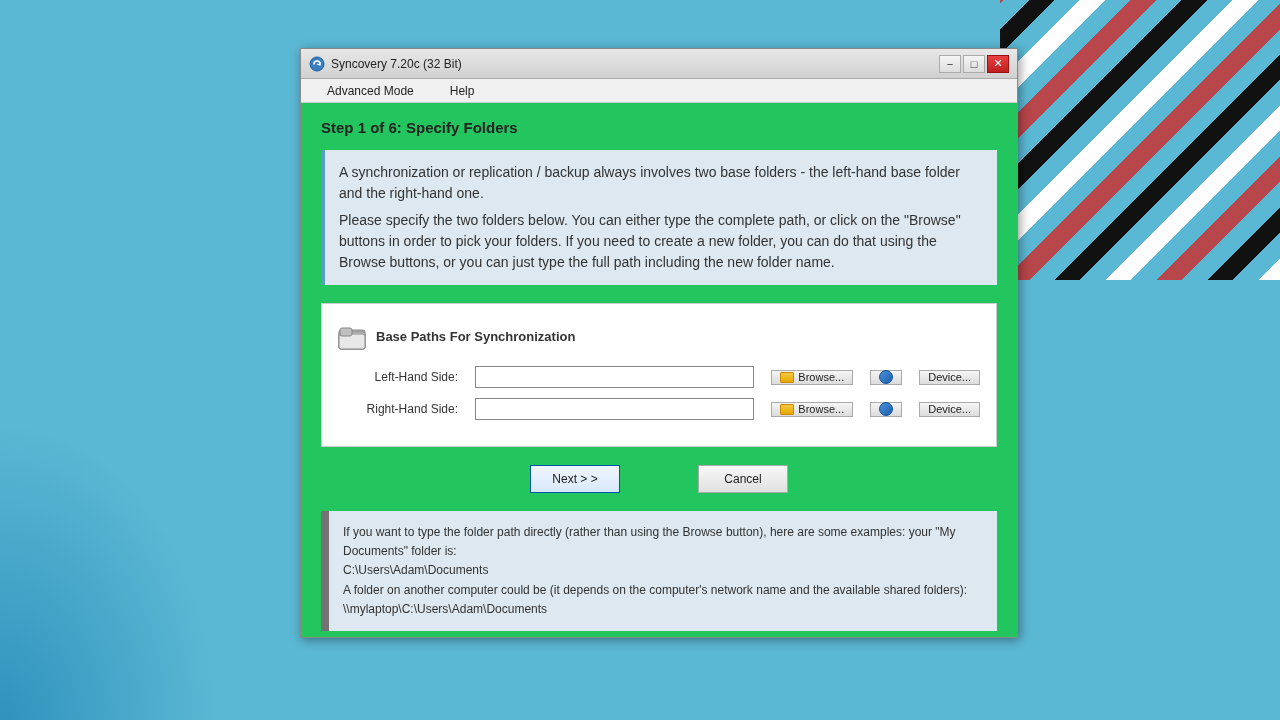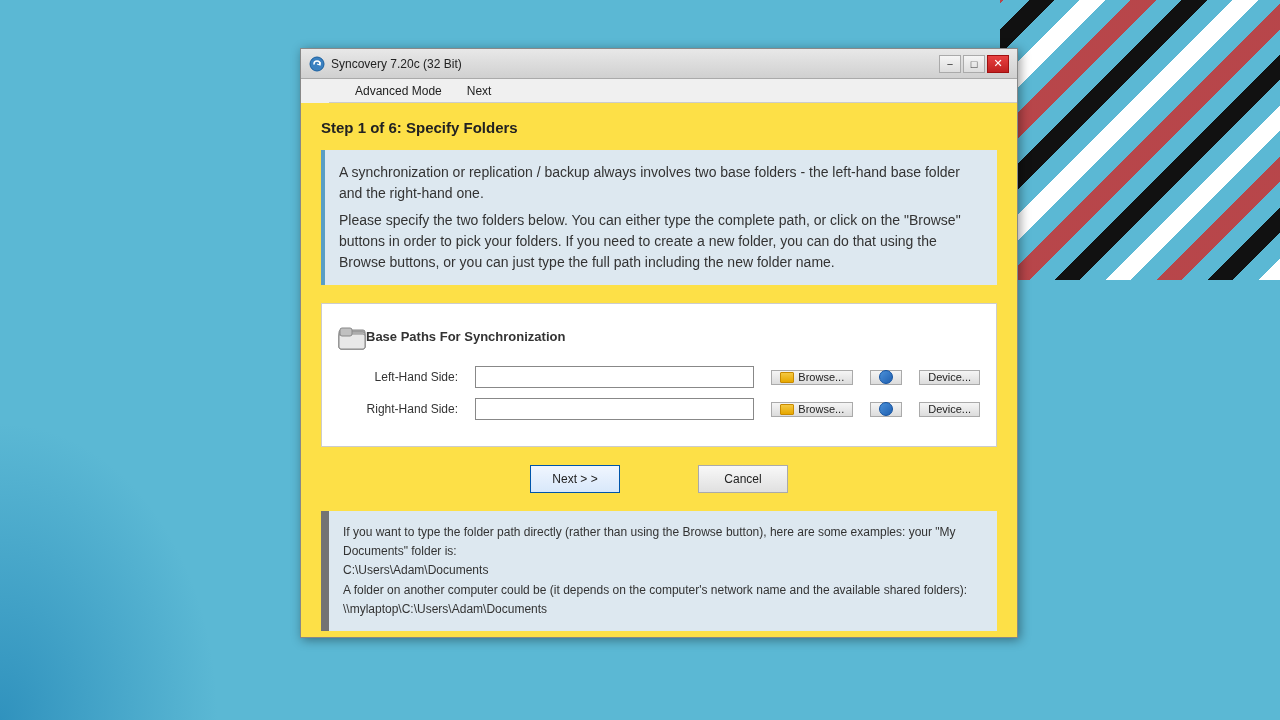--- a/index.html
+++ b/index.html
@@ -120,37 +120,36 @@
     }
 
     
     .menu-bar {
       height: 24px;
       background: #f0f0f0;
       border-bottom: 1px solid #ccc;
       display: flex;
       align-items: center;
       padding: 0 18px;
-      gap: 9px;
+      gap: 20px;
       flex-shrink: 0;
-      margin-left: 28px;
     }
     .menu-item {
       padding: 2px 8px;
       font-size: 12px;
       color: #222;
       cursor: pointer;
     }
 
     
     .content {
       flex: 1;
       padding: 16px 20px;
       overflow-y: auto;
-      background: #fde047;
+      background: #22c55e;
     }
 
     
     .step-title {
       font-size: 15px;
       font-weight: bold;
       color: #222;
       margin-bottom: 14px;
     }
 
@@ -170,20 +169,21 @@
     
     .section {
       background: white;
       border: 1px solid #ccc;
       padding: 16px;
       margin-bottom: 18px;
     }
     .section-header {
       display: flex;
       align-items: center;
+      gap: 10px;
       margin-bottom: 14px;
     }
     .section-icon {
       width: 28px;
       height: 32px;
       flex-shrink: 0;
     }
     .section-title {
       font-size: 13px;
       font-weight: bold;
@@ -296,21 +296,21 @@
     </div>
     <div class="title-bar-controls">
       <button class="tb-btn">−</button>
       <button class="tb-btn">□</button>
       <button class="tb-btn close">✕</button>
     </div>
   </div>
 
   <div class="menu-bar">
     <div class="menu-item">Advanced Mode</div>
-    <div class="menu-item">Next</div>
+    <div class="menu-item">Help</div>
   </div>
 
   <div class="content">
 
     <div class="step-title">Step 1 of 6: Specify Folders</div>
 
     <div class="info-box">
       <p>A synchronization or replication / backup always involves two base folders - the left-hand base folder and the right-hand one.</p>
       <p>Please specify the two folders below. You can either type the complete path, or click on the "Browse" buttons in order to pick your folders. If you need to create a new folder, you can do that using the Browse buttons, or you can just type the full path including the new folder name.</p>
     </div>

